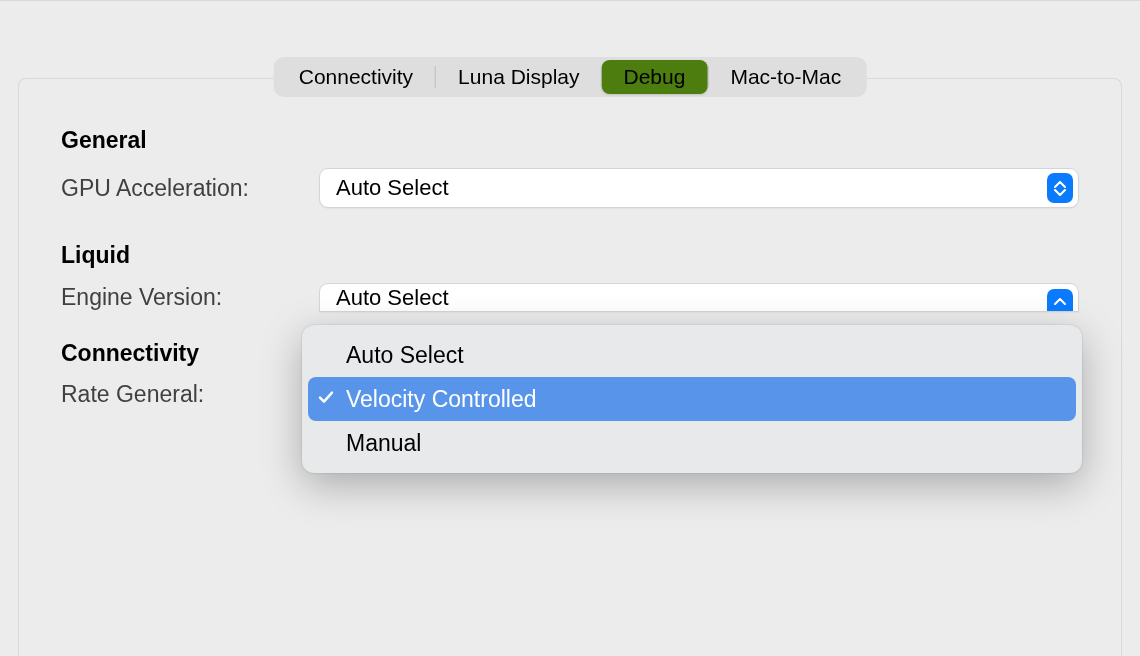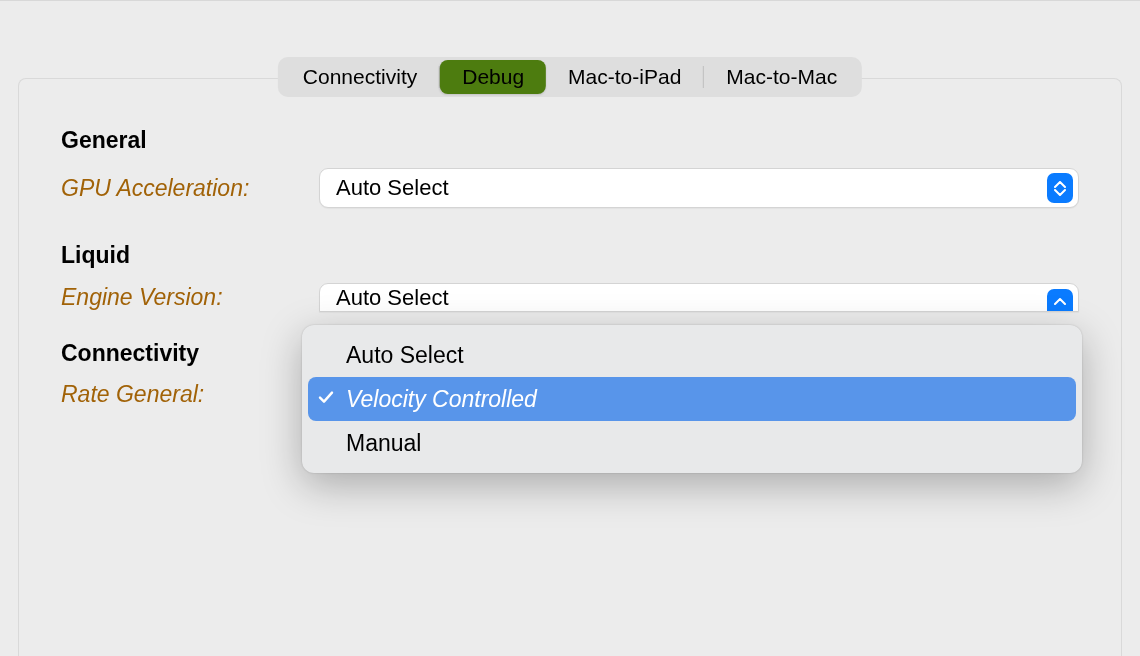--- a/index.html
+++ b/index.html
@@ -73,22 +73,21 @@
     .row {
       display: flex;
       align-items: center;
       margin-top: 14px;
       margin-bottom: 34px;
     }
     .row .label {
       width: 258px;
       font-size: 23px;
       font-weight: 400;
-      color: #a16207;
-      font-style: italic;
+      color: #404040;
     }
     .select {
       flex: 1;
       position: relative;
       height: 40px;
       background: #fff;
       border: 1px solid #d4d4d4;
       border-radius: 9px;
       display: flex;
       align-items: center;
@@ -148,21 +147,20 @@
       height: 44px;
       line-height: 44px;
       font-size: 23px;
       color: #000;
       padding-left: 38px;
       border-radius: 8px;
     }
     .dropdown-item.selected {
       background: #5895ea;
       color: #fff;
-      font-style: italic;
     }
     .dropdown-item .check {
       position: absolute;
       left: 9px;
       top: 50%;
       transform: translateY(-52%);
     }
     .rate-stepper-peek {
       position: absolute;
       top: 424px;
@@ -174,22 +172,22 @@
       border-bottom-right-radius: 8px;
       z-index: 10;
     }
   </style>
 </head>
 <body>
 
 <div class="tabbar">
   <div class="tab">Connectivity</div>
   <div class="tabsep"></div>
+  <div class="tab">Luna Display</div>
   <div class="tab active">Debug</div>
-  <div class="tab">Mac-to-iPad</div>
   <div class="tabsep"></div>
   <div class="tab">Mac-to-Mac</div>
 </div>
 
 <div class="panel">
 
   <div class="section-heading first">General</div>
   <div class="row">
     <div class="label">GPU Acceleration:</div>
     <div class="select">

